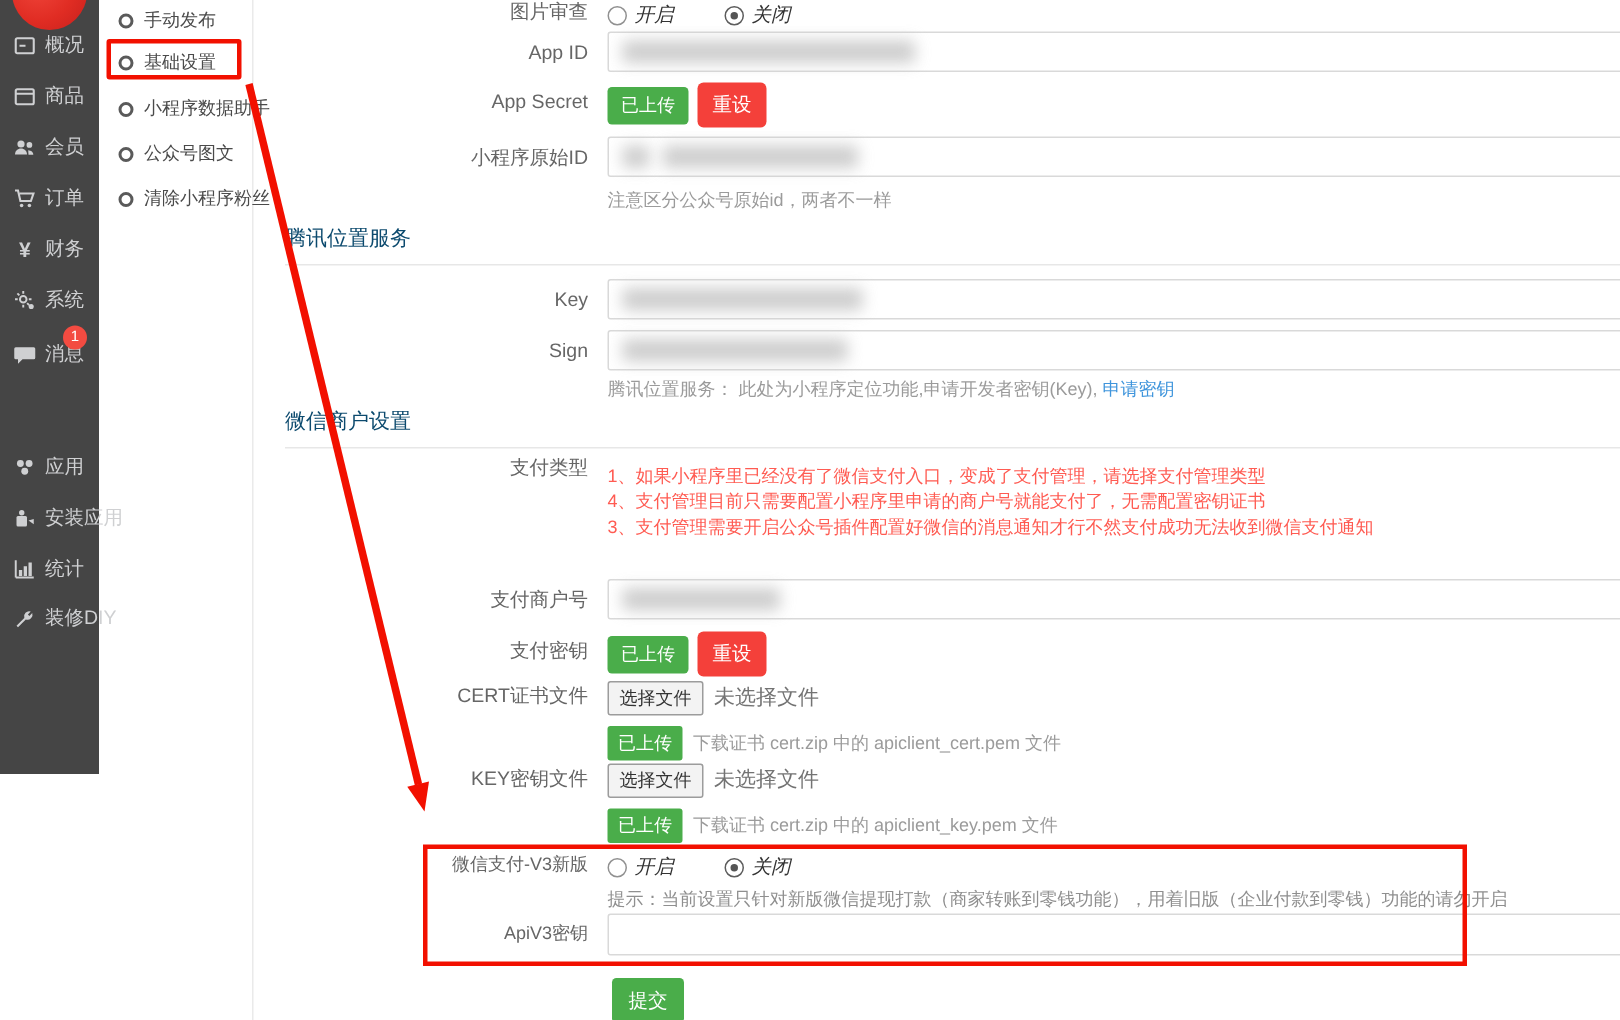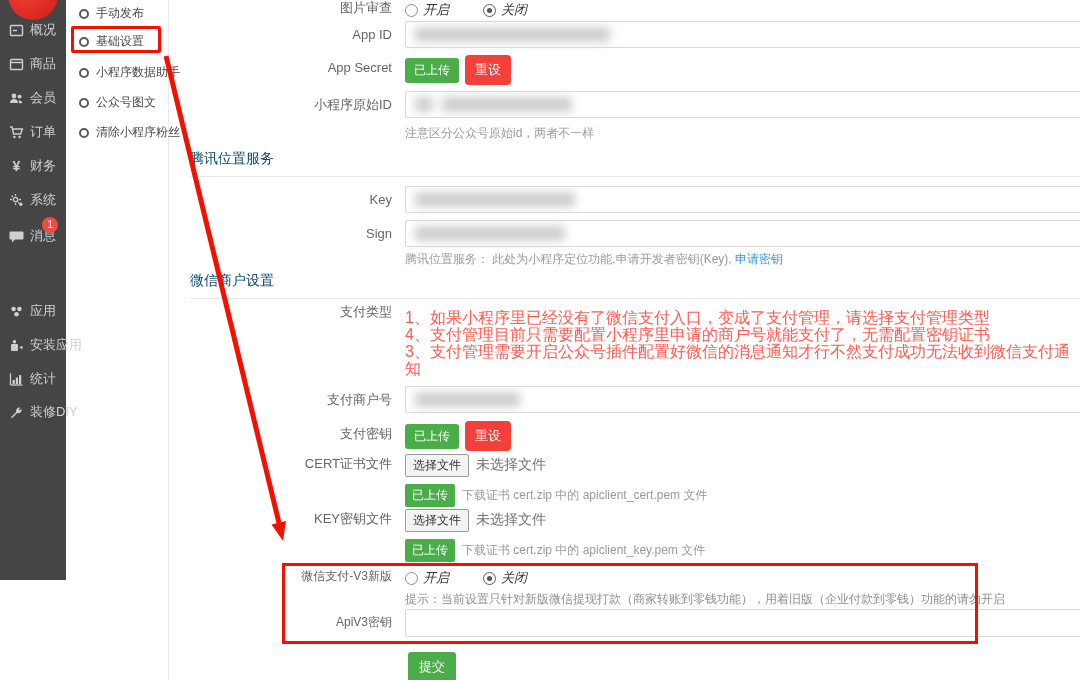--- a/index.html
+++ b/index.html
@@ -3,21 +3,21 @@
 <meta charset="utf-8">
 <style>
   :root{
     --green:#4aad4a; --red-btn:#f4403a; --anno:#f21000; --link:#3f95dc;
     --hint-red:#ff5b52; --side-bg:#454545; --side-fg:#cfd0d2;
   }
   *{box-sizing:border-box;margin:0;padding:0;}
   html,body{width:1080px;height:680px;overflow:hidden;background:#fff;
     font-family:"Liberation Sans","DejaVu Sans",sans-serif;}
   
-  .sidebar{position:absolute;left:0;top:0;width:66px;height:580px;background:var(--side-bg);z-index:5;}
+  .sidebar{position:absolute;left:0;top:0;width:66px;height:516px;background:var(--side-bg);z-index:5;}
   .avatar{position:absolute;left:8px;top:-30px;width:50px;height:50px;border-radius:50%;
     background:radial-gradient(circle at 35% 40%, #f0453a 0%, #e02c23 55%, #c6201c 100%);}
   .s-item{position:absolute;left:9px;display:flex;align-items:center;gap:6px;color:var(--side-fg);
     font-size:13px;white-space:nowrap;cursor:pointer;}
   .s-item svg{flex:0 0 auto;}
   .yen{font-size:14px;font-weight:bold;width:15px;text-align:center;}
   .badge{position:absolute;left:42px;top:217px;min-width:16px;height:16px;border-radius:8px;
     background:#f34b41;color:#fff;font-size:10px;line-height:16px;text-align:center;z-index:6;}
   
   .submenu{position:absolute;left:66px;top:0;width:103px;height:680px;background:#fff;
@@ -47,21 +47,21 @@
   .rb.on{border-color:#5c5c5c;}
   .rb.on::after{content:"";position:absolute;left:3px;top:3px;width:5px;height:5px;border-radius:50%;background:#555;}
   .btn-g{display:inline-block;background:var(--green);color:#fff;font-size:12px;padding:4px 9px;
     border-radius:3px;border:none;cursor:pointer;}
   .btn-r{display:inline-block;background:var(--red-btn);color:#fff;font-size:13px;padding:6px 10px;
     border-radius:4px;border:none;cursor:pointer;margin-left:6px;vertical-align:middle;}
   .badge-g{display:inline-block;background:var(--green);color:#fff;font-size:12px;padding:3px 7px;
     border-radius:2px;margin-right:7px;}
   .hint{color:#9b9b9b;font-size:12px;}
   .hint .lnk{color:var(--link);cursor:pointer;}
-  .rednote{color:var(--hint-red);font-size:16px;line-height:17px;}
+  .rednote{color:var(--hint-red);font-size:12px;line-height:17px;}
   .file-btn{display:inline-block;border:1px solid #9c9c9c;background:#f3f3f3;color:#333;
     font-size:12px;padding:2px 7px;border-radius:2px;cursor:pointer;}
   .file-txt{color:#737373;font-size:14px;margin-left:7px;}
   .submit{position:absolute;left:239px;top:652px;background:var(--green);color:#fff;border:none;
     font-size:13px;padding:6px 11px;border-radius:3px;cursor:pointer;}
   
   .anno{position:absolute;border:3px solid var(--anno);z-index:50;pointer-events:none;}
   .anno-box1{left:71px;top:26px;width:90px;height:27px;border-radius:2px;}
   .anno-box2{left:282px;top:563px;width:696px;height:81px;}
   .anno-arrow{position:absolute;left:0;top:0;z-index:60;pointer-events:none;}

